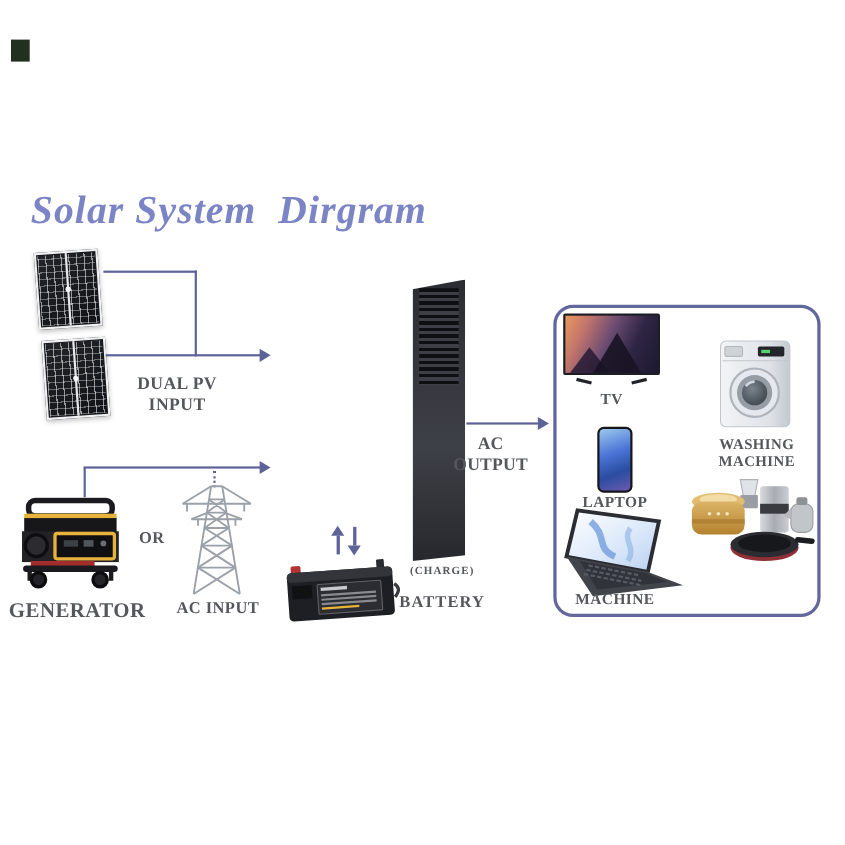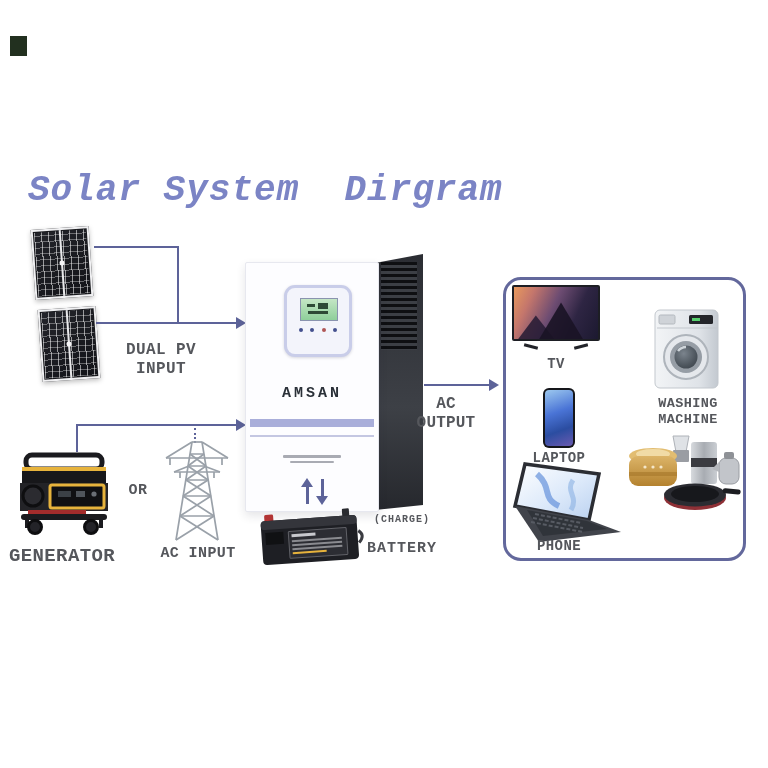--- a/index.html
+++ b/index.html
@@ -1,17 +1,17 @@
 <!DOCTYPE html>
 <html style="--accent: #5d6399; --title: #7b84c5; --label: #55575c; --box-border: #63689c; --stripe: #a9aeda; --brand-text: #2a3038; --lcd-green: #9ed3a4; --generator-yellow: #e7b33c; --cooker-gold: #c9993f; --corner-mark: #22301f;"><head>
 <meta charset="utf-8">
 <style>
   html,body{margin:0;padding:0;background:#fff;}
   #canvas{position:relative;width:768px;height:768px;background:#fff;overflow:hidden;
-          font-family:Liberation Mono, monospace;}
+          font-family:Liberation Serif, serif;}
   .abs{position:absolute;}
   .lbl{position:absolute;font-weight:700;color:var(--label,#55575c);text-align:center;
        letter-spacing:.4px;line-height:1.18;}
   .hline{position:absolute;height:2px;background:var(--accent,#5d6399);}
   .vline{position:absolute;width:2px;background:var(--accent,#5d6399);}
   .arr-r{position:absolute;width:0;height:0;border-top:6px solid transparent;
          border-bottom:6px solid transparent;border-left:10px solid var(--accent,#5d6399);}
   .dotline{position:absolute;width:0;border-left:2px dotted var(--accent,#5d6399);}
   
   .title{position:absolute;left:28px;top:170px;font-size:36px;font-weight:700;font-style:italic;
@@ -134,42 +134,20 @@
       <path d="M32 18 h14 M30 30 h18 M28 44 h22 M25 60 h28 M22 80 h34"></path>
       <path d="M32 18 L48 30 M46 18 L30 30 M30 30 L50 44 M48 30 L28 44 M28 44 L53 60 M50 44 L25 60 M25 60 L56 80 M53 60 L22 80 M22 80 L60 104 M56 80 L18 104"></path>
     </g>
   </svg>
   <div class="lbl" style="left:156px;top:545px;width:84px;font-size:15px;">AC INPUT</div>
 
   <div class="abs" style="left:245px;top:254px;width:180px;height:258px;">
     <div class="inv-side">
       <div class="inv-vents"></div>
     </div>
-    <div class="inv-front">
-      <div class="inv-screenmod">
-        <div class="inv-lcd">
-          <i style="left:6px;top:5px;width:8px;height:3px;"></i>
-          <i style="left:17px;top:4px;width:10px;height:6px;"></i>
-          <i style="left:7px;top:12px;width:20px;height:3px;"></i>
-        </div>
-        <div class="inv-btns">
-          <i></i>
-            <i></i>
-            <i class="r"></i>
-            <i></i>
-        </div>
-      </div>
-      <div class="brand">AMSAN</div>
-      <div class="inv-stripe"></div>
-      <div class="inv-stripe2"></div>
-      <div class="inv-finetext">
-        <i style="width:58px;"></i>
-          <i style="width:44px;height:2px;"></i>
-      </div>
-    </div>
   </div>
 
   <div class="hline" style="left:424px;top:384px;width:66px;"></div>
   <div class="arr-r" style="left:489px;top:379px;"></div>
   <div class="lbl" style="left:408px;top:395px;width:76px;font-size:16px;letter-spacing:.2px;">AC OUTPUT</div>
 
   <div class="abs" style="left:301px;top:478px;">
     <div style="width:0;height:0;border-left:6px solid transparent;border-right:6px solid transparent;border-bottom:9px solid var(--accent,#5d6399);"></div>
     <div style="width:3px;height:17px;background:var(--accent,#5d6399);margin-left:4.5px;"></div>
   </div>
@@ -224,21 +202,21 @@
         <stop offset="1" stop-color="#b9d0ef"></stop>
       </linearGradient>
     </defs>
     <polygon points="14,4 88,14 78,60 4,46" fill="url(#lapscr)" stroke="#2b2d33" stroke-width="3.5"></polygon>
     <path d="M26 14 C42 28 30 38 48 46" stroke="#5b8bd8" stroke-width="6" fill="none" opacity="0.65"></path>
     <path d="M62 20 C54 32 68 36 60 50" stroke="#8ab0e2" stroke-width="5" fill="none" opacity="0.6"></path>
     <polygon points="4,46 78,60 110,72 28,82" fill="#41444b"></polygon>
     <polygon points="16,50 76,61 96,69 32,76" fill="#2e3137" opacity="0.85"></polygon>
     <path d="M24 54 l46 9 M22 58 l50 10 M20 62 l52 10" stroke="#575b63" stroke-width="2" stroke-dasharray="4 2"></path>
   </svg>
-  <div class="lbl devlabel" style="left:511px;top:538px;width:96px;">PHONE</div>
+  <div class="lbl devlabel" style="left:511px;top:538px;width:96px;">MACHINE</div>
 
   <svg class="abs" style="left:654px;top:308px;" width="66" height="84" viewBox="0 0 66 84">
     <defs>
       <linearGradient id="wm" x1="0" y1="0" x2="1" y2="0">
         <stop offset="0" stop-color="#f2f4f6"></stop>
           <stop offset="0.7" stop-color="#dfe3e8"></stop>
         <stop offset="1" stop-color="#c3c9d0"></stop>
       </linearGradient>
       <radialGradient id="glass" cx="0.4" cy="0.35" r="0.9">
         <stop offset="0" stop-color="#7b848d"></stop>

